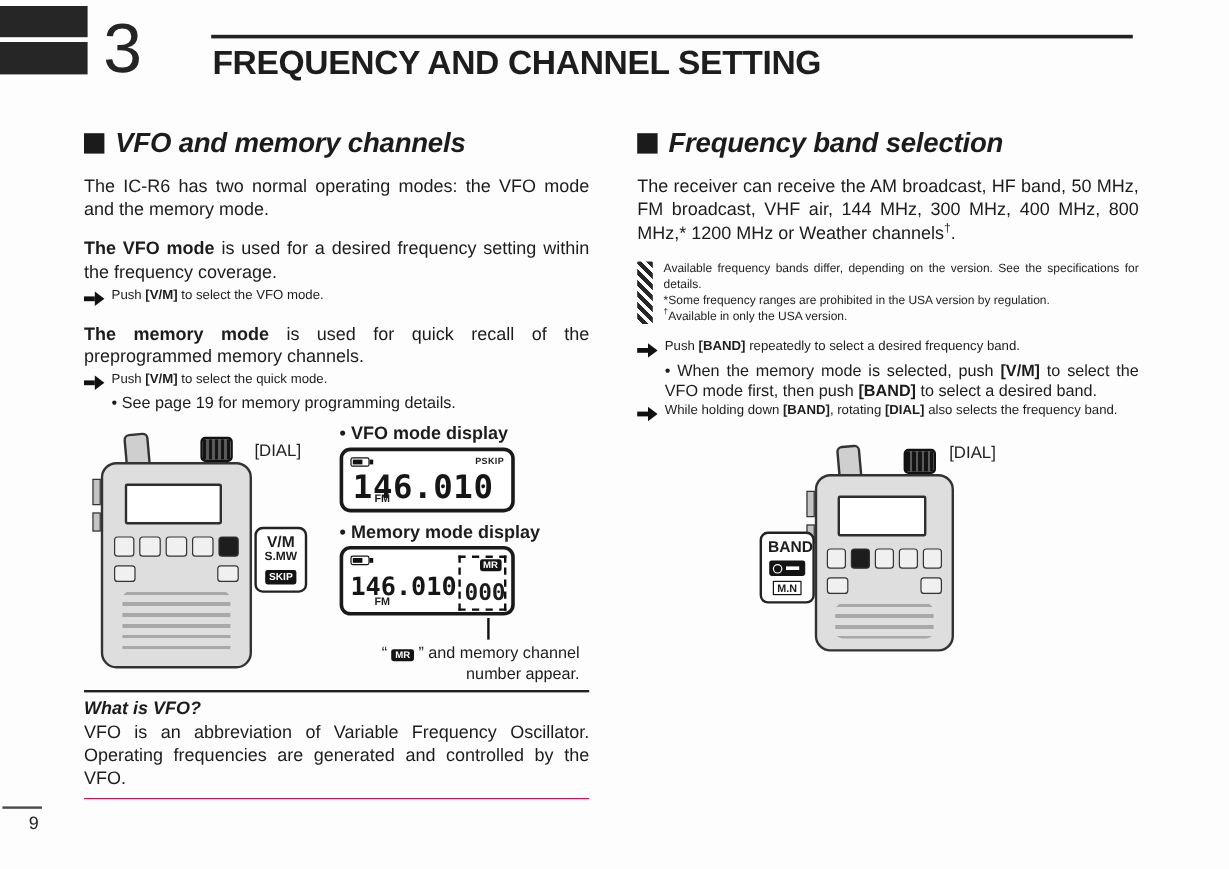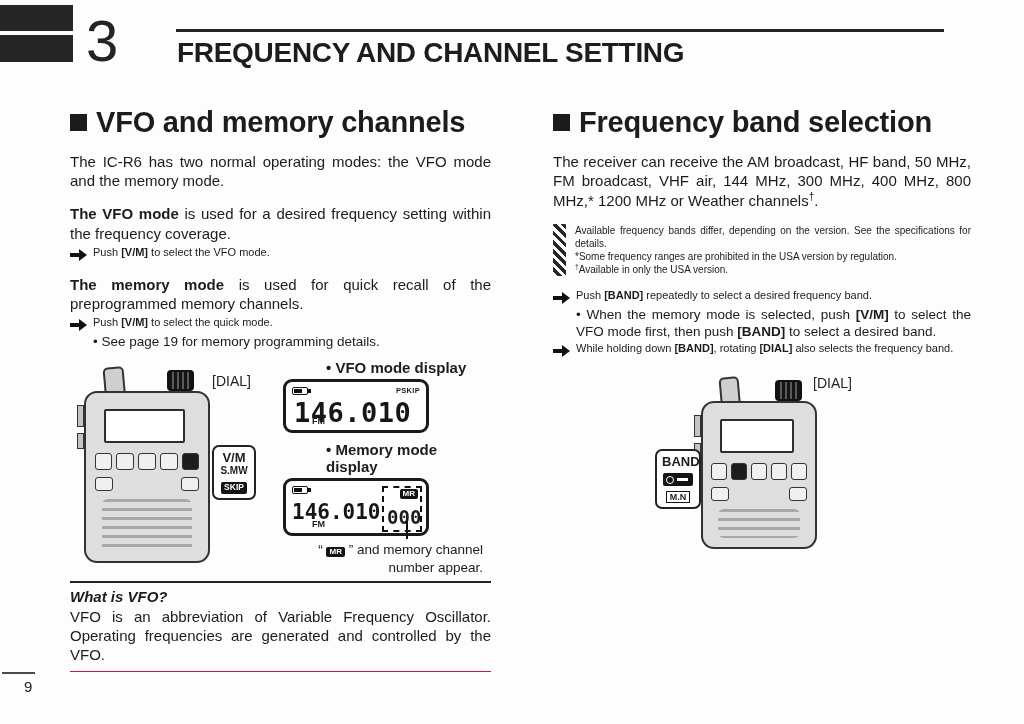--- a/index.html
+++ b/index.html
@@ -16,25 +16,25 @@
   .tab-bar { position:absolute; left:0; width:73px; background:#262626; }
   .tab-bar.one { top:5px; height:26px; }
   .tab-bar.two { top:35px; height:27px; }
   .chapter-num { position:absolute; left:86px; top:12px; font-size:58px; font-weight:400; line-height:1; color:#242424; }
   .title-rule { position:absolute; left:176px; top:29px; width:768px; height:3px; background:#222; }
   .page-title { position:absolute; left:177px; top:37px; width:772px; font-size:28px; font-weight:bold; letter-spacing:-0.3px; color:#1d1d1d; }
 
   
   .col { position:absolute; top:106px; }
   .col-left  { left:70px;  width:421px; }
-  .col-right { left:531px; width:418px;margin-left:22px; }
+  .col-right { left:531px; width:418px; }
 
   .sec-head { display:flex; align-items:center; gap:9px; margin-bottom:13px; }
   .sec-square { width:17px; height:17px; background:#1b1b1b; flex:0 0 17px; }
-  .sec-title { font-size:29px; font-weight:bold; letter-spacing:-0.2px; }
+  .sec-title { font-size:23px; font-weight:bold; letter-spacing:-0.2px;font-style:italic; }
 
   .para { font-size:15px; line-height:1.28; text-align:justify; }
   .mb14 { margin-bottom:14px; }
   .mb2  { margin-bottom:2px; }
 
   .arrow-row { display:flex; font-size:11px; line-height:1.28; }
   .arrow-icon { position:relative; display:inline-block; width:17px; height:13px; flex:0 0 17px; margin:3px 6px 0 0; }
   .arrow-icon::before { content:''; position:absolute; left:0; top:5px; width:9px; height:4px; background:#111; }
   .arrow-icon::after { content:''; position:absolute; right:0; top:1px; border-left:8px solid #111; border-top:6px solid transparent; border-bottom:6px solid transparent; }
   .sub-note { margin:2px 0 0 23px; font-size:13.5px; line-height:1.3; text-align:justify; }
@@ -65,21 +65,21 @@
   .callout { position:absolute; background:#fff; border:2px solid #222; border-radius:7px; padding:4px 5px; text-align:center; line-height:1.12; }
   .callout .l1 { font-size:13px; font-weight:bold; }
   .callout .l2 { font-size:10px; font-weight:bold; }
   .skip-box { display:inline-block; background:#141414; color:#fff; font-size:8.5px; font-weight:bold; padding:1px 3px; border-radius:2px; margin-top:2px; }
   .key-box { width:30px; height:13px; background:#141414; border-radius:2px; position:relative; margin:3px auto 0; }
   .key-box::before { content:''; position:absolute; left:3px; top:3px; width:6px; height:6px; border:1.6px solid #fff; border-radius:50%; }
   .key-box::after { content:''; position:absolute; left:14px; top:5px; width:11px; height:3px; background:#fff; }
   .mn-box { display:inline-block; border:1.6px solid #141414; font-size:9px; font-weight:bold; padding:0 3px; margin-top:3px; }
 
   
-  .disp-label { font-size:15px; font-weight:bold; margin-bottom:3px;margin-left:43px; }
+  .disp-label { font-size:15px; font-weight:bold; margin-bottom:3px; }
   .lcd { position:relative; background:#fff; border:3px solid #1a1a1a; border-radius:9px; }
   .lcd-vfo { width:146px; height:54px; }
   .lcd-mem { width:146px; height:58px; }
   .batt { position:absolute; left:6px; top:5px; width:16px; height:8px; border:1.5px solid #111; border-radius:2px; }
   .batt::before { content:''; position:absolute; left:1px; top:1px; width:8px; height:4px; background:#111; }
   .batt::after { content:''; position:absolute; right:-4px; top:1.5px; width:3px; height:4px; background:#111; }
   .pskip { position:absolute; right:6px; top:4px; font-size:7.5px; font-weight:bold; letter-spacing:0.3px; }
   .freq { position:absolute; left:8px; top:15px; font-family:"DejaVu Sans Mono",monospace; font-weight:bold; font-size:27px; letter-spacing:0.5px; color:#161616; }
   .freq.small { font-size:21px; top:19px; left:6px; letter-spacing:0; }
   .fm { position:absolute; left:26px; bottom:4px; font-size:9px; font-weight:bold; }

